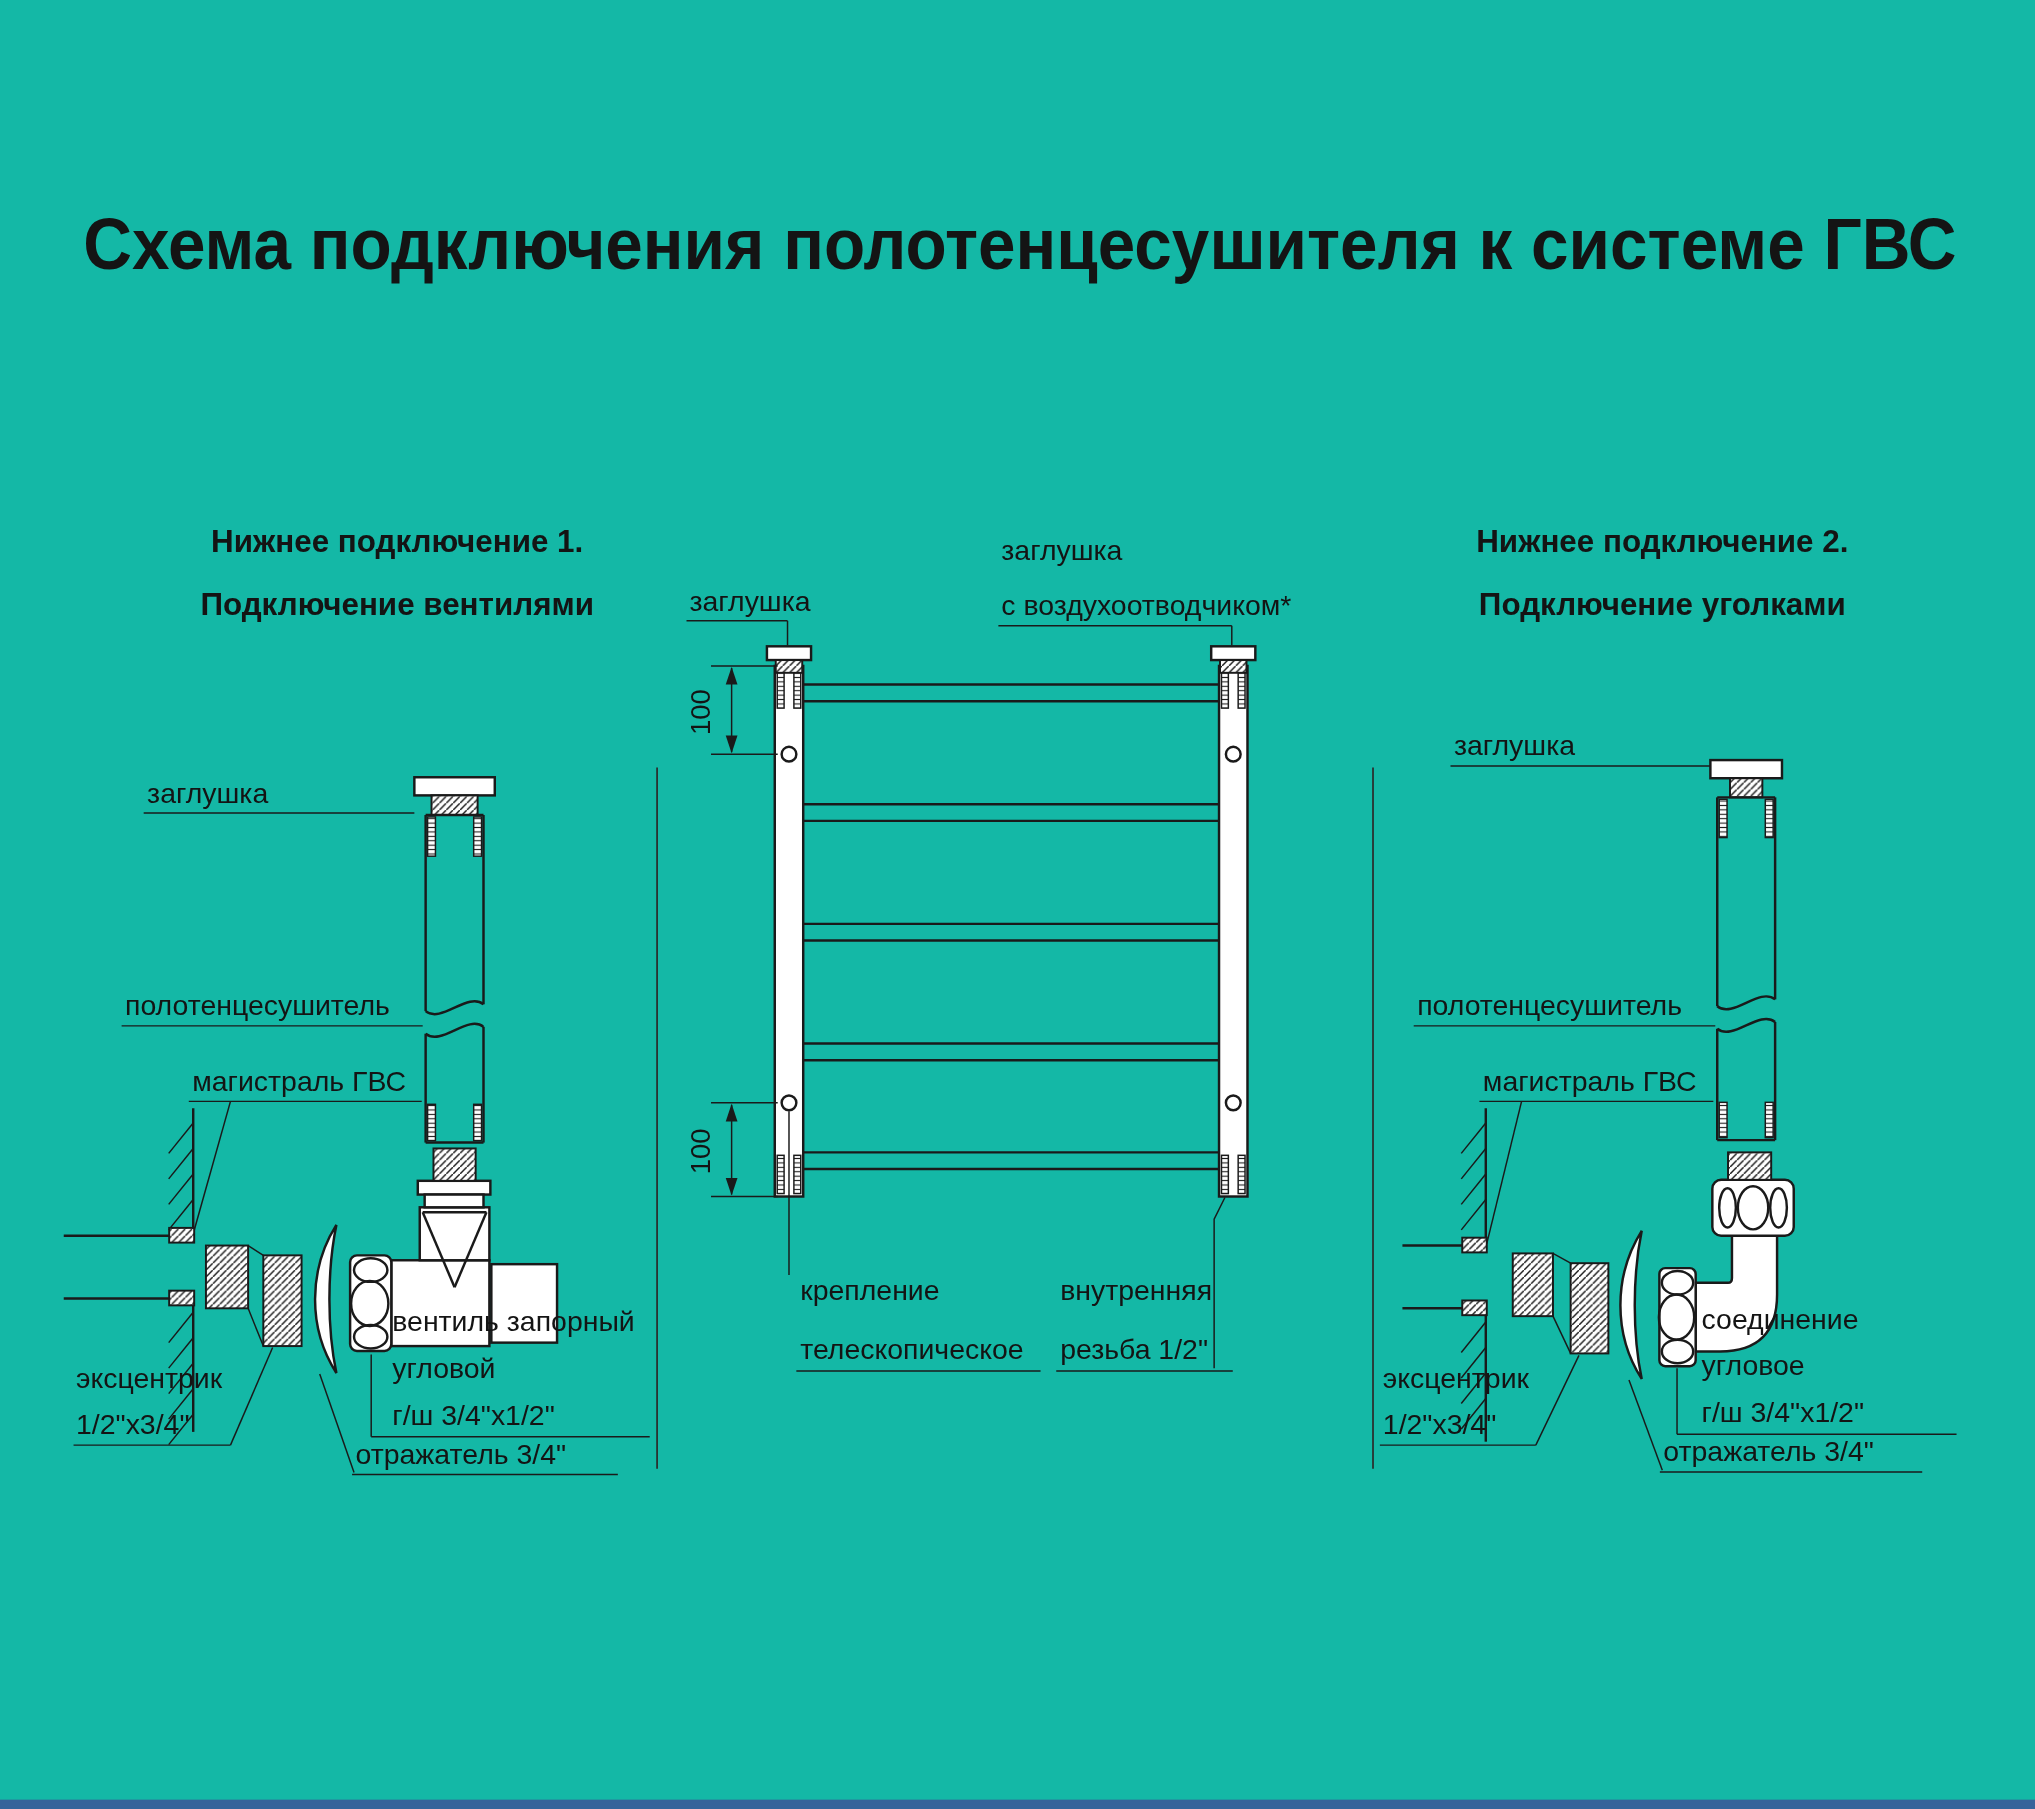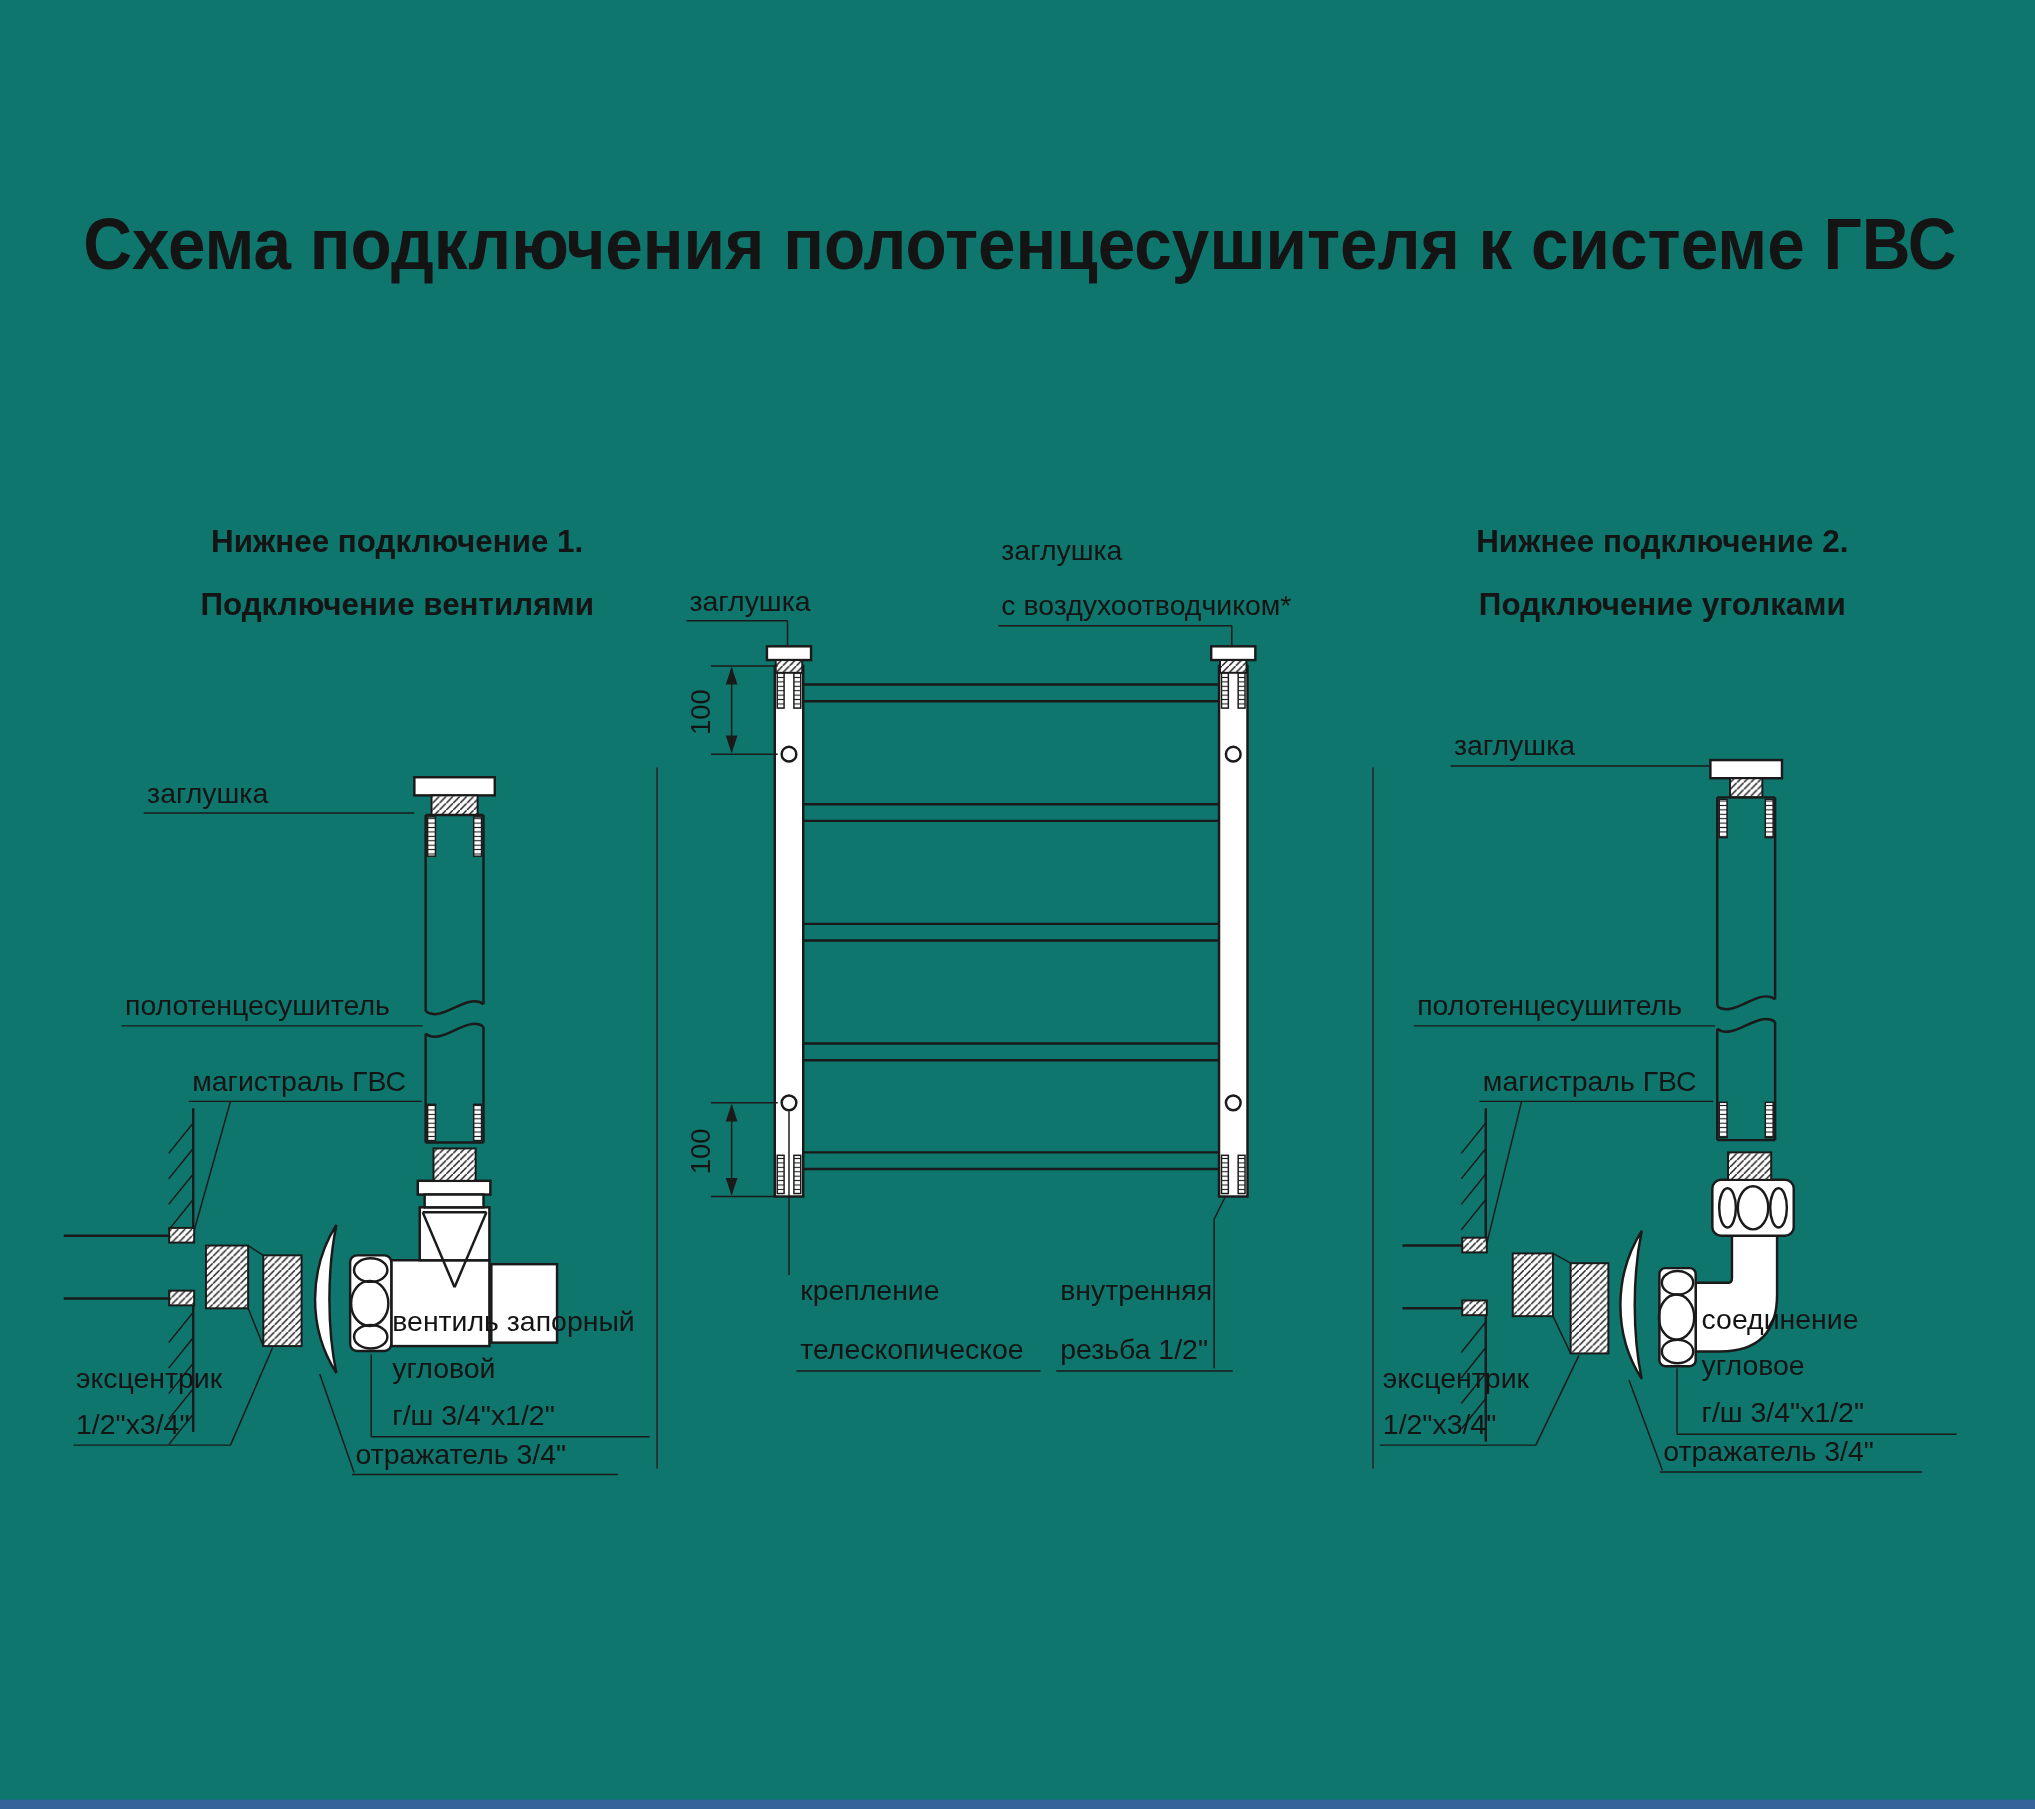--- a/index.html
+++ b/index.html
@@ -1,16 +1,16 @@
 <!DOCTYPE html>
 <html style="font-size:7.8px"><head>
 <meta charset="utf-8">
 <style>
   html,body{margin:0;padding:0;background:#ffffff;}
-  .page{position:relative;width:2035px;height:1809px;background:#0f766e;overflow:hidden;}
+  .page{position:relative;width:2035px;height:1809px;background:#14b8a6;overflow:hidden;}
   svg{display:block;width:2035px;height:1809px;}
   svg text{font-family:"Liberation Sans","DejaVu Sans",sans-serif;fill:#141414;}
   .title-text{font-size:148px;font-weight:bold;}
   .hdr{font-size:64px;font-weight:bold;}
   .lbl{font-size:58px;}
   .dim{font-size:56px;}
   .ctr{text-anchor:middle;}
   .s{stroke:#1a1a1a;stroke-width:5;fill:none;}
   .sw{stroke:#1a1a1a;stroke-width:5;fill:#ffffff;}
   .sh{stroke:#1a1a1a;stroke-width:4;fill:url(#hd);}

